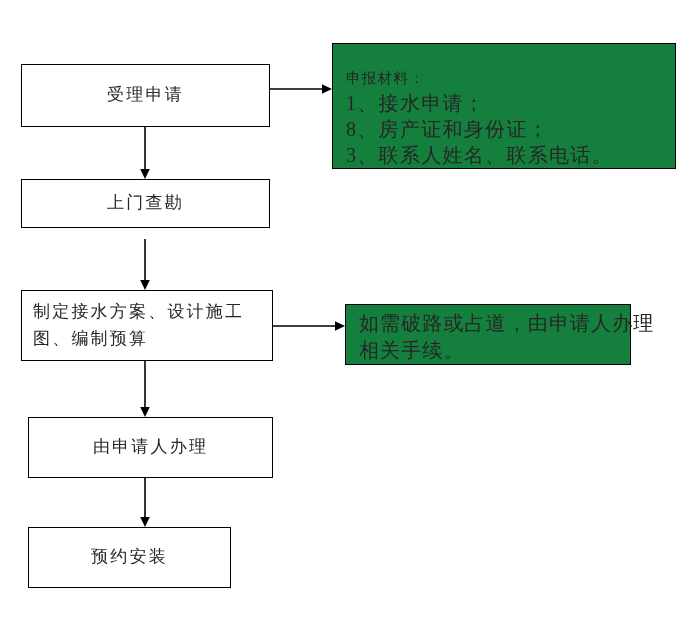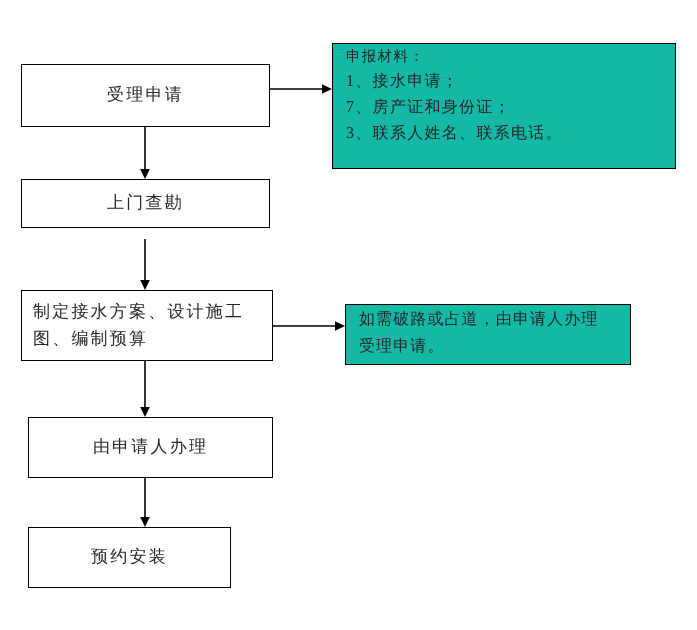--- a/index.html
+++ b/index.html
@@ -50,28 +50,28 @@
   }
   .node.centered .node-label {
     text-align: right;
   }
 
   
   .note {
     position: absolute;
     box-sizing: border-box;
     border: 1px solid #000000;
-    background: #14b8a6;
+    background: #15803d;
     display: flex;
     flex-direction: column;
-    justify-content: flex-start;
+    justify-content: flex-end;
     padding: 0 8px 0 13px;
   }
   .note-line {
-    font-size: 16px;
+    font-size: 20px;
     line-height: 26px;
     letter-spacing: 1.3px;
     color: #262626;
     white-space: pre;
     font-family: "Liberation Serif", "DejaVu Serif", serif;
   }
   .note-line.heading {
     font-size: 14.5px;
     line-height: 24px;
   }
@@ -105,26 +105,26 @@
     </div>
     <div class="node centered" style="left: 28px; top: 417px; width: 245px; height: 61px;">
       <div class="node-label">由申请人办理</div>
     </div>
     <div class="node centered" style="left: 28px; top: 527px; width: 203px; height: 61px;">
       <div class="node-label">预约安装</div>
     </div>
     <div class="note" style="left: 332px; top: 43px; width: 344px; height: 126px;">
       <div class="note-line heading">申报材料：</div>
       <div class="note-line">1、接水申请；</div>
-      <div class="note-line">7、房产证和身份证；</div>
+      <div class="note-line">8、房产证和身份证；</div>
       <div class="note-line">3、联系人姓名、联系电话。</div>
     </div>
     <div class="note compact" style="left: 345px; top: 304px; width: 286px; height: 61px;">
       <div class="note-line">如需破路或占道，由申请人办理</div>
-      <div class="note-line">受理申请。</div>
+      <div class="note-line">相关手续。</div>
     </div>
     <div class="connector" style="left: 270px; top: 81px;">
       <svg width="62" height="16">
         <line x1="0" y1="8" x2="53" y2="8" stroke="#000000" stroke-width="1.6"></line>
         <polygon points="62,8 52,3.2 52,12.8" fill="#000000"></polygon>
       </svg>
     </div>
     <div class="connector" style="left: 137px; top: 127px;">
       <svg width="16" height="52">
         <line x1="8" y1="0" x2="8" y2="43" stroke="#000000" stroke-width="1.6"></line>

